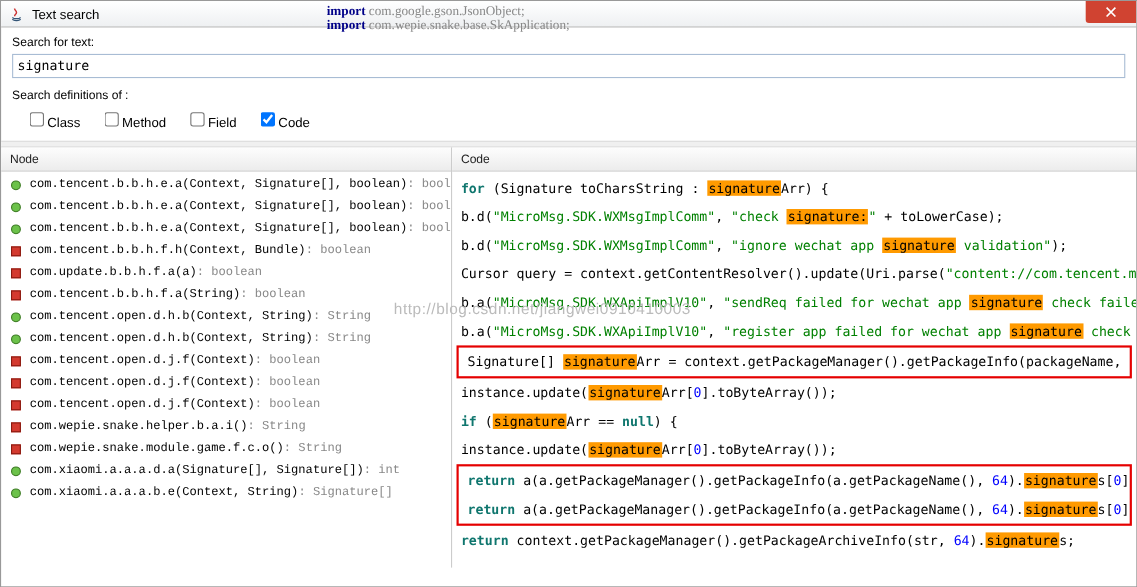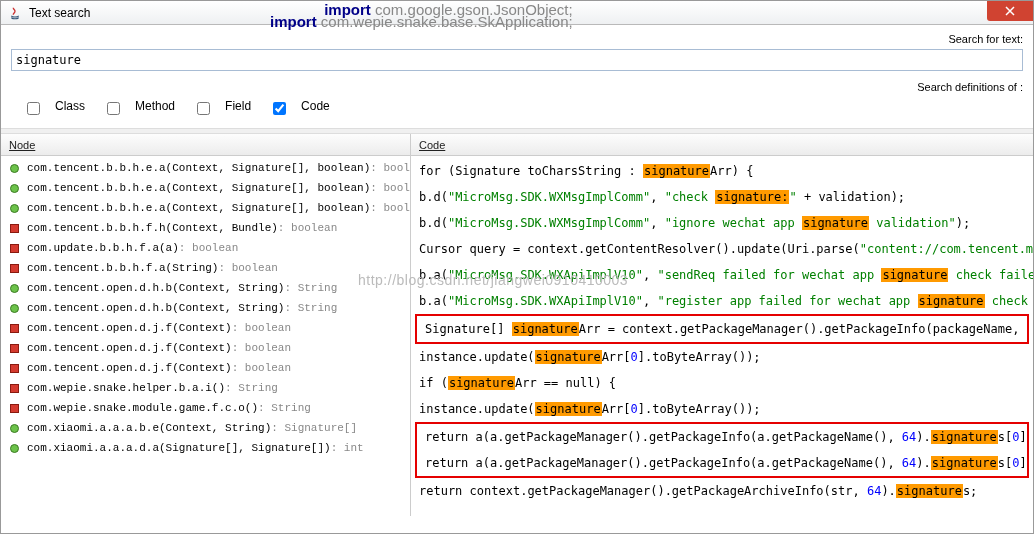--- a/index.html
+++ b/index.html
@@ -15,68 +15,67 @@
     border: 1px solid #999;
   }
   .titlebar {
     height: 24px;
     background: linear-gradient(#fff,#eef0f2);
     border-bottom: 1px solid #b9b9b9;
     display: flex;
     align-items: center;
     padding: 0 6px;
     position: relative;
-    text-align: right;
   }
   .titlebar .icon { width:16px; height:16px; margin-right:6px; display:flex; align-items:center; justify-content:center; }
   .titlebar .title { font-size:12px; }
   .close-btn {
     position:absolute; right:0; top:0; width:46px; height:20px;
     background:#d04331; color:#fff; display:flex; align-items:center; justify-content:center;
     font-size:12px; border-bottom-left-radius:3px;
   }
   .bg-imports {
-    position:absolute; top:3px; left:269px; font-family:Liberation Sans, sans-serif; font-size:15px; color:#888; line-height:12px; pointer-events:none;
+    position:absolute; top:3px; left:296px; font-family:Liberation Serif, serif; font-size:12px; color:#888; line-height:12px; pointer-events:none;
   }
   .bg-imports .kw { color:#000088; font-weight:bold; }
   .search-section { padding:8px 10px 4px; }
-  .label { margin-bottom:4px;text-align:right; }
+  .label { margin-bottom:4px; }
   .search-input {
     width:100%; height:22px; border:1px solid #a8bcd4; padding:2px 4px;
     font-family:Consolas,monospace; font-size:12px;
   }
   .definitions { padding:6px 10px 10px; }
   .checkrow { margin-top:6px; display:flex; gap:18px; align-items:center; padding-left:12px; }
-  .checkrow label { display:flex; align-items:flex-start; gap:12px; font-size:12px; }
+  .checkrow label { display:flex; align-items:flex-end; gap:0; font-size:12px; }
   .checkrow input { width:13px; height:13px; }
   .divider { height:6px; background:#f0f0f0; border-top:1px solid #ddd; border-bottom:1px solid #ddd; }
   .results { display:flex; height:calc(100% - 150px); }
   .col { overflow:hidden auto; }
   .col-node { width:410px; border-right:1px solid #ccc; }
   .col-code { flex:1; }
   .col-header {
     height:22px; background:linear-gradient(#fdfdfd,#ececec);
     border-bottom:1px solid #ccc; display:flex; align-items:center;
-    padding:0 8px; font-size:11px; color:#222;text-decoration:underline;
+    padding:0 8px; font-size:11px; color:#222;
   }
   .node-list, .code-list { padding:2px 0; }
   .node-row {
     display:flex; align-items:center; padding:3px 6px; font-family:Liberation Mono, monospace;
     font-size:11px; white-space:nowrap; overflow:hidden;
   }
   .node-row .ni { width:14px; height:14px; margin-right:6px; flex:none; display:flex; align-items:center; justify-content:center; }
   .grn-ball { width:9px; height:9px; border-radius:50%; background:#6cc24a; border:1px solid #3b7a22; }
   .red-sq { width:9px; height:9px; background:#d43a2f; border:1px solid #8a1a10; }
   .node-row .ret { color:#888; }
   .code-row {
     font-family:Consolas,monospace; font-size:12px; padding:4px 8px; white-space:nowrap; overflow:hidden;
     line-height:18px;
   }
   .hl { background:#ff9a00; padding:0 1px; }
-  .kw { color:#000000; font-weight:normal; }
+  .kw { color:#0f766e; font-weight:bold; }
   .str { color:#008000; }
   .num { color:#0000ff; }
   .red-box { border:2px solid #e50000; margin:0 4px; }
   .watermark {
     position:absolute; top:272px; left:330px; color:#bbb; font-size:14px;
     font-family:Arial; pointer-events:none; letter-spacing:0.5px;margin-left:28px;
   }
 </style>
 </head>
 <body>
@@ -221,37 +220,37 @@
           <span class="ni">
             <span class="red-sq"></span>
           </span>
           <span>com.wepie.snake.module.game.f.c.o()</span>
           <span class="ret"> : String</span>
         </div>
         <div class="node-row">
           <span class="ni">
             <span class="grn-ball"></span>
           </span>
+          <span>com.xiaomi.a.a.a.d.a(Signature[], Signature[])</span>
+          <span class="ret"> : int</span>
+        </div>
+        <div class="node-row">
+          <span class="ni">
+            <span class="grn-ball"></span>
+          </span>
           <span>com.xiaomi.a.a.a.b.e(Context, String)</span>
           <span class="ret"> : Signature[]</span>
-        </div>
-        <div class="node-row">
-          <span class="ni">
-            <span class="grn-ball"></span>
-          </span>
-          <span>com.xiaomi.a.a.a.d.a(Signature[], Signature[])</span>
-          <span class="ret"> : int</span>
         </div>
       </div>
   </div>
   <div class="col col-code">
     <div class="col-header">Code</div>
     <div class="code-list" id="code-list">
         <div class="code-row"><span class="kw">for</span><span> (Signature toCharsString : </span><span class="hl">signature</span><span>Arr) {</span></div>
-        <div class="code-row"><span>b.d(</span><span class="str">"MicroMsg.SDK.WXMsgImplComm"</span><span>, </span><span class="str">"check </span><span class="hl">signature:</span><span class="str">"</span><span> + validation);</span></div>
+        <div class="code-row"><span>b.d(</span><span class="str">"MicroMsg.SDK.WXMsgImplComm"</span><span>, </span><span class="str">"check </span><span class="hl">signature:</span><span class="str">"</span><span> + toLowerCase);</span></div>
         <div class="code-row"><span>b.d(</span><span class="str">"MicroMsg.SDK.WXMsgImplComm"</span><span>, </span><span class="str">"ignore wechat app </span><span class="hl">signature</span><span class="str"> validation"</span><span>);</span></div>
         <div class="code-row"><span>Cursor query = context.getContentResolver().update(Uri.parse(</span><span class="str">"content://com.tencent.mm</span></div>
         <div class="code-row"><span>b.a(</span><span class="str">"MicroMsg.SDK.WXApiImplV10"</span><span>, </span><span class="str">"sendReq failed for wechat app </span><span class="hl">signature</span><span class="str"> check failed</span></div>
         <div class="code-row"><span>b.a(</span><span class="str">"MicroMsg.SDK.WXApiImplV10"</span><span>, </span><span class="str">"register app failed for wechat app </span><span class="hl">signature</span><span class="str"> check f</span></div>
         <div class="red-box">
           <div class="code-row"><span>Signature[] </span><span class="hl">signature</span><span>Arr = context.getPackageManager().getPackageInfo(packageName, </span><span class="num">64</span></div>
         </div>
         <div class="code-row"><span>instance.update(</span><span class="hl">signature</span><span>Arr[</span><span class="num">0</span><span>].toByteArray());</span></div>
         <div class="code-row"><span class="kw">if</span><span> (</span><span class="hl">signature</span><span>Arr == </span><span class="kw">null</span><span>) {</span></div>
         <div class="code-row"><span>instance.update(</span><span class="hl">signature</span><span>Arr[</span><span class="num">0</span><span>].toByteArray());</span></div>

